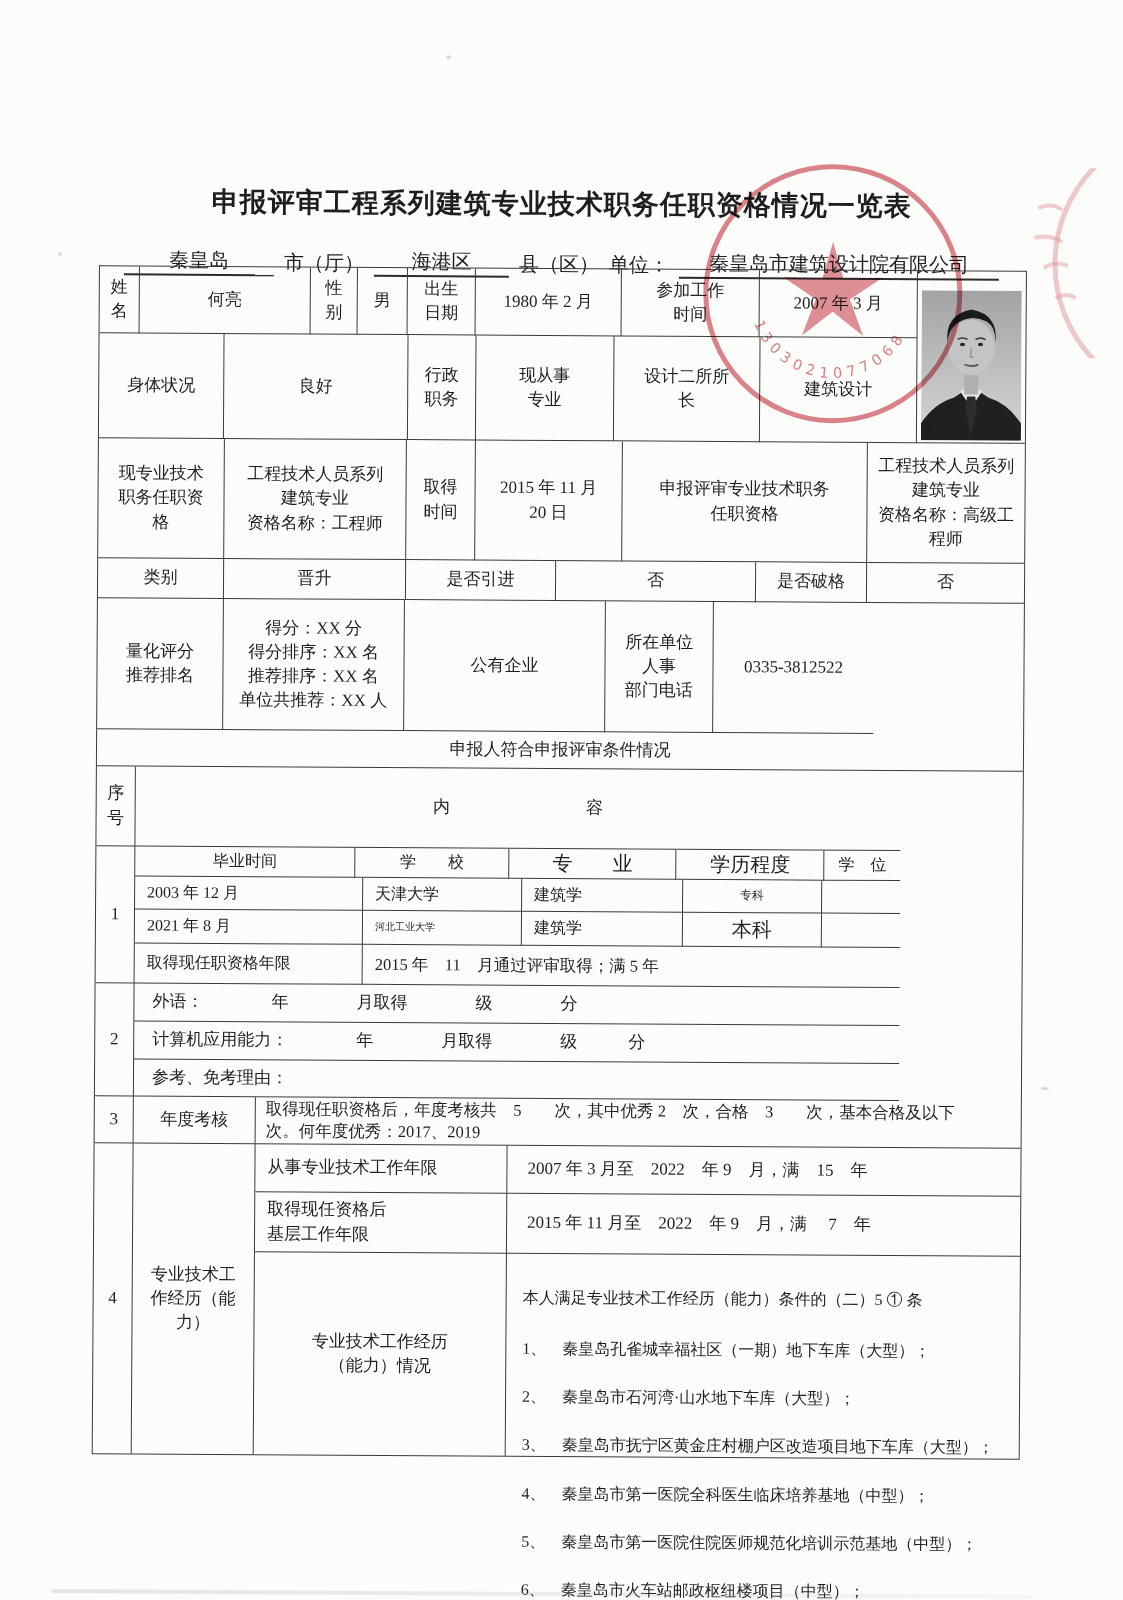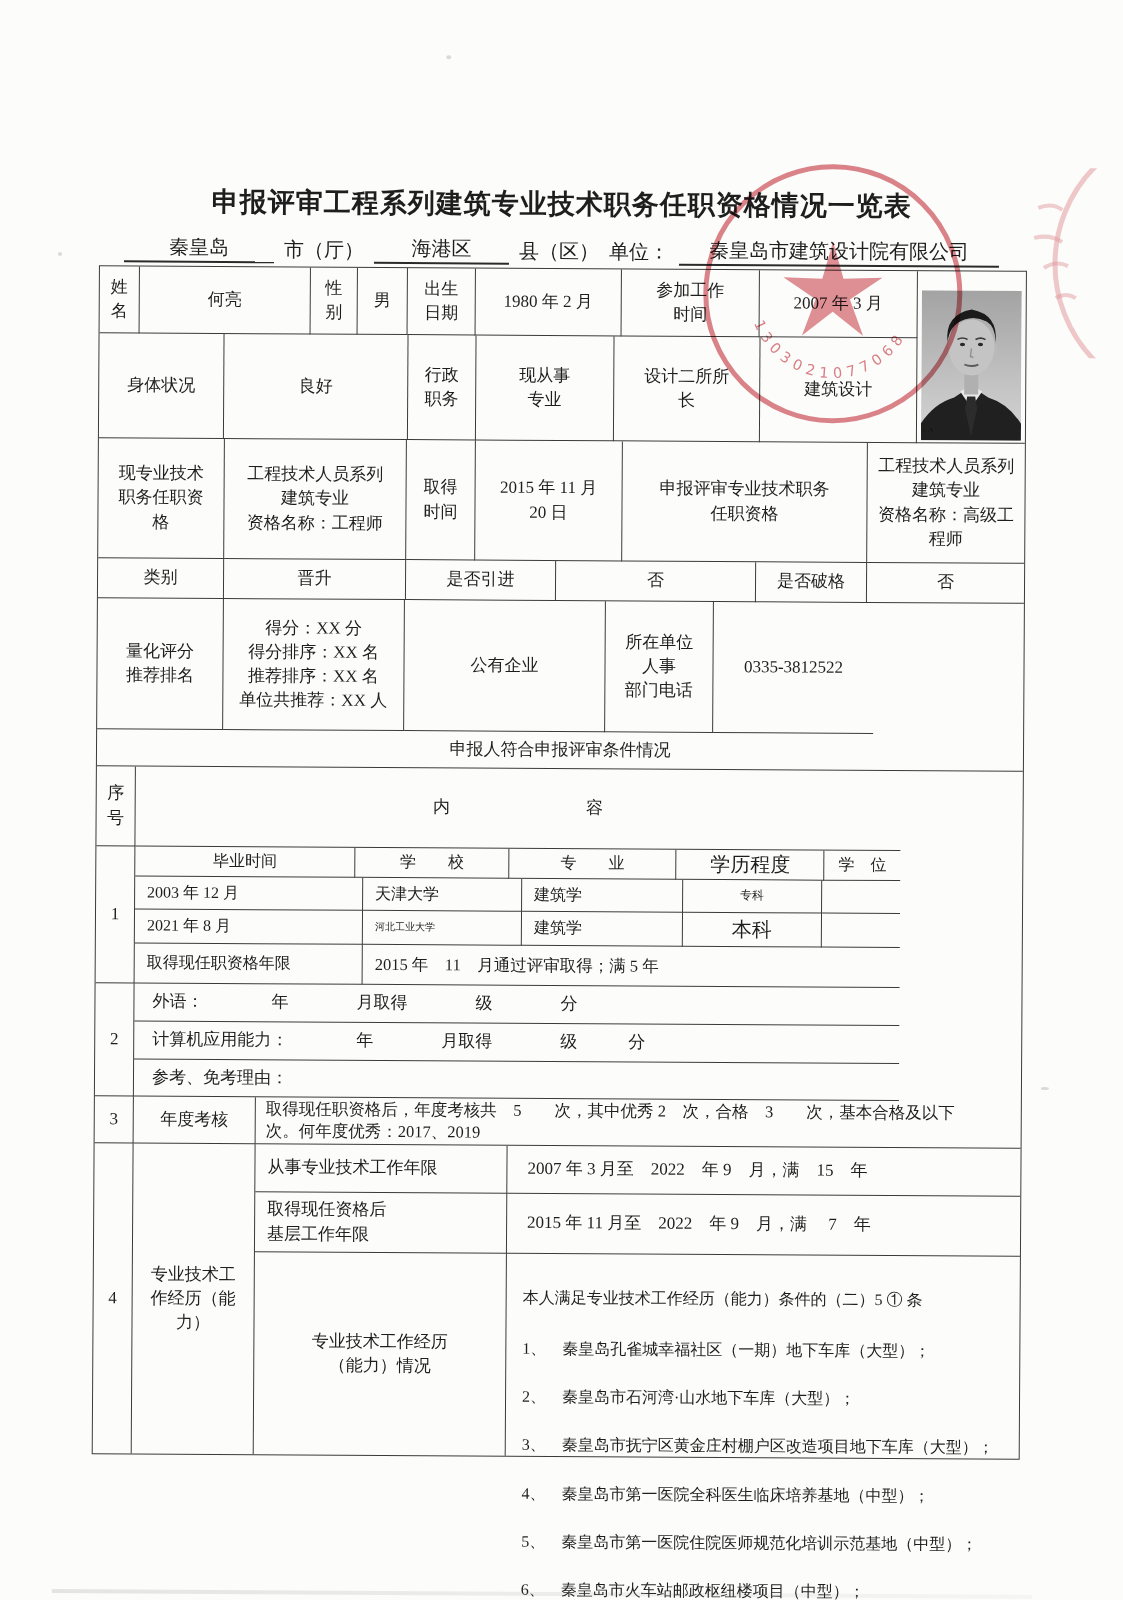--- a/index.html
+++ b/index.html
@@ -6,21 +6,21 @@
   .page{position:relative;width:1123px;height:1600px;background:#fcfcfb;overflow:hidden;
         font-family:"Liberation Serif","DejaVu Serif",serif;color:#1e1e1e;}
   .sheet{position:absolute;left:0;top:0;width:1123px;height:1600px;
          transform:rotate(0.35deg);transform-origin:560px 260px;}
   .title{position:absolute;top:186px;left:0;width:1123px;text-align:center;
          font-size:27px;font-weight:bold;letter-spacing:1px;}
   .filing{position:absolute;top:236px;left:0;width:1123px;display:flex;
           justify-content:center;align-items:flex-end;font-size:20px;gap:10px;}
   .filing .u{border-bottom:2px solid #2b2b2b;text-align:center;}
   .u-city{min-width:150px;}
-  .u-county{min-width:135px;}
+  .u-county{min-width:135px;margin-top:13px;}
   .u-unit{min-width:320px;}
   .tbl{position:absolute;left:99px;top:268px;width:926px;border:1.6px solid #3b3b3b;
        box-sizing:content-box;font-size:17px;}
   .r{display:flex;}
   .col{display:flex;flex-direction:column;}
   .c{box-sizing:border-box;border-right:1.6px solid #3b3b3b;border-bottom:1.6px solid #3b3b3b;
      display:flex;align-items:center;justify-content:center;text-align:center;
      white-space:pre-line;line-height:1.42;padding:2px 3px;}
   .nr{border-right:none !important;}
   .nb{border-bottom:none !important;}
@@ -162,21 +162,21 @@
 号</div>
       <div class="c nr" style="width:765px">内　　　　　　　　容</div>
     </div>
 
     <div class="r" style="height:137px">
       <div class="c" style="width:39px">1</div>
       <div class="col" style="width:765px">
         <div class="r" style="height:30px">
           <div class="c" style="width:228px;font-size:16px">毕业时间</div>
           <div class="c" style="width:159px;font-size:16px">学　　校</div>
-          <div class="c" style="width:173px;font-size:16px">专　　业</div>
+          <div class="c" style="width:173px;font-size:20px">专　　业</div>
           <div class="c" style="width:153px;font-size:20px">学历程度</div>
           <div class="c nr" style="width:78px;font-size:16px">学　位</div>
         </div>
         <div class="r" style="height:33px">
           <div class="c al" style="width:228px;font-size:16px">2003 年 12 月</div>
           <div class="c al" style="width:159px;font-size:16px">天津大学</div>
           <div class="c al" style="width:161px;font-size:16px">建筑学</div>
           <div class="c" style="width:139px;font-size:12px">专科</div>
           <div class="c nr" style="width:78px"></div>
         </div>

